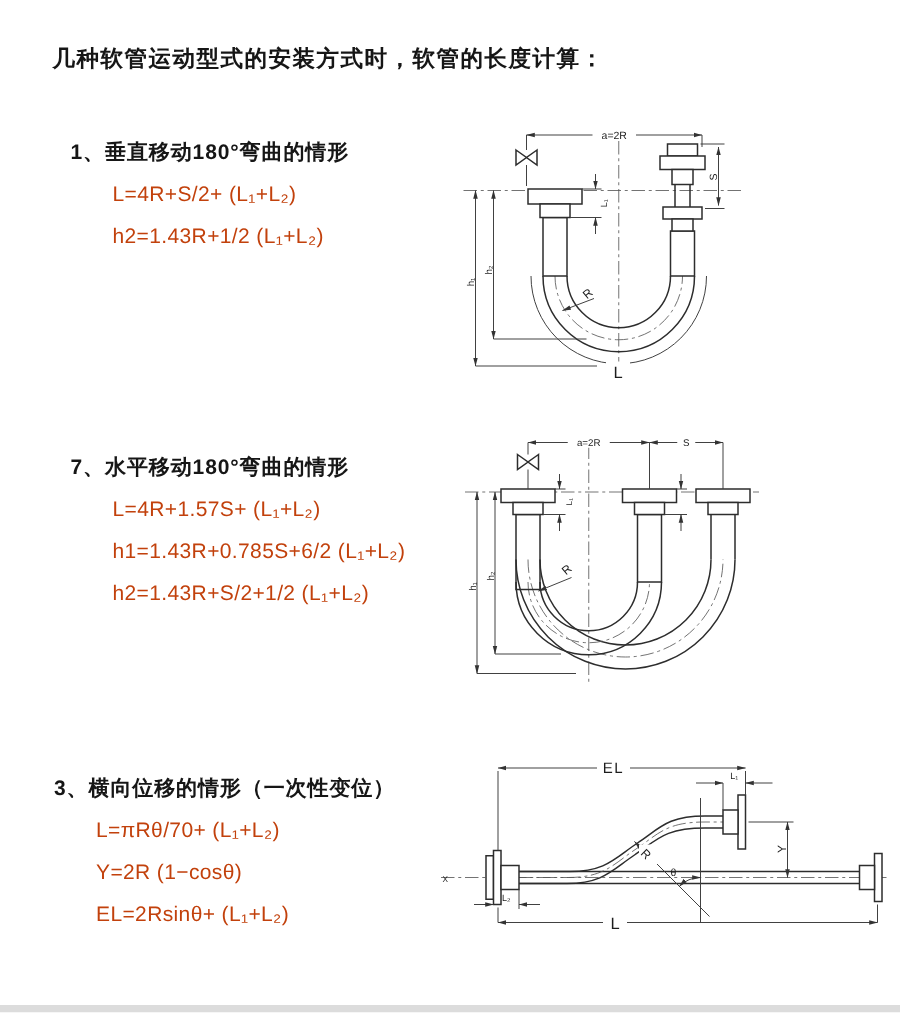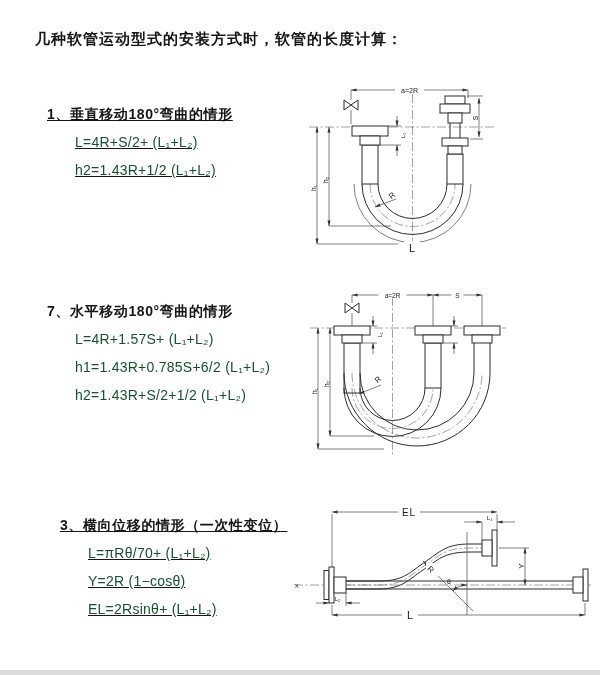--- a/index.html
+++ b/index.html
@@ -2,24 +2,24 @@
 <html><head>
 <meta charset="utf-8">
 <style>
   html,body{margin:0;padding:0;}
   body{width:600px;height:675px;background:#fff;position:relative;overflow:hidden;
        font-family:"Liberation Sans",sans-serif;color:#161616;}
   .page{position:absolute;inset:0;background:#fff;}
   .title{position:absolute;left:35px;top:30px;font-size:15px;font-weight:700;letter-spacing:1px;white-space:nowrap;}
   .sec{position:absolute;line-height:28px;font-size:14px;white-space:nowrap;}
   .sec .heading{font-weight:700;letter-spacing:0.6px;}
-  .sec .formula{margin-left:28px;letter-spacing:0.25px;color:#14532d;}
-  #sec1{left:47px;top:100px;text-decoration:underline;}
+  .sec .formula{margin-left:28px;letter-spacing:0.25px;color:#c2410c;}
+  #sec1{left:47px;top:87px;}
   #sec2{left:47px;top:297px;}
-  #sec3{left:60px;top:511px;text-decoration:underline;}
+  #sec3{left:36px;top:511px;}
   svg.diag{position:absolute;overflow:visible;}
   #d1{left:303px;top:76px;}
   #d2{left:306px;top:283px;}
   #d3{left:292px;top:500px;}
   .ln{stroke:#2d2d2d;stroke-width:1;fill:none;}
   .fit{fill:#fff;stroke:#2d2d2d;stroke-width:1;}
   .dim{stroke:#3c3c3c;stroke-width:0.65;fill:none;}
   .cl{stroke:#555;stroke-width:0.55;fill:none;stroke-dasharray:9 2.5 2 2.5;}
   .lbl{font-family:"Liberation Sans",sans-serif;fill:#1d1d1d;}
   .bg{fill:#fff;stroke:none;}

